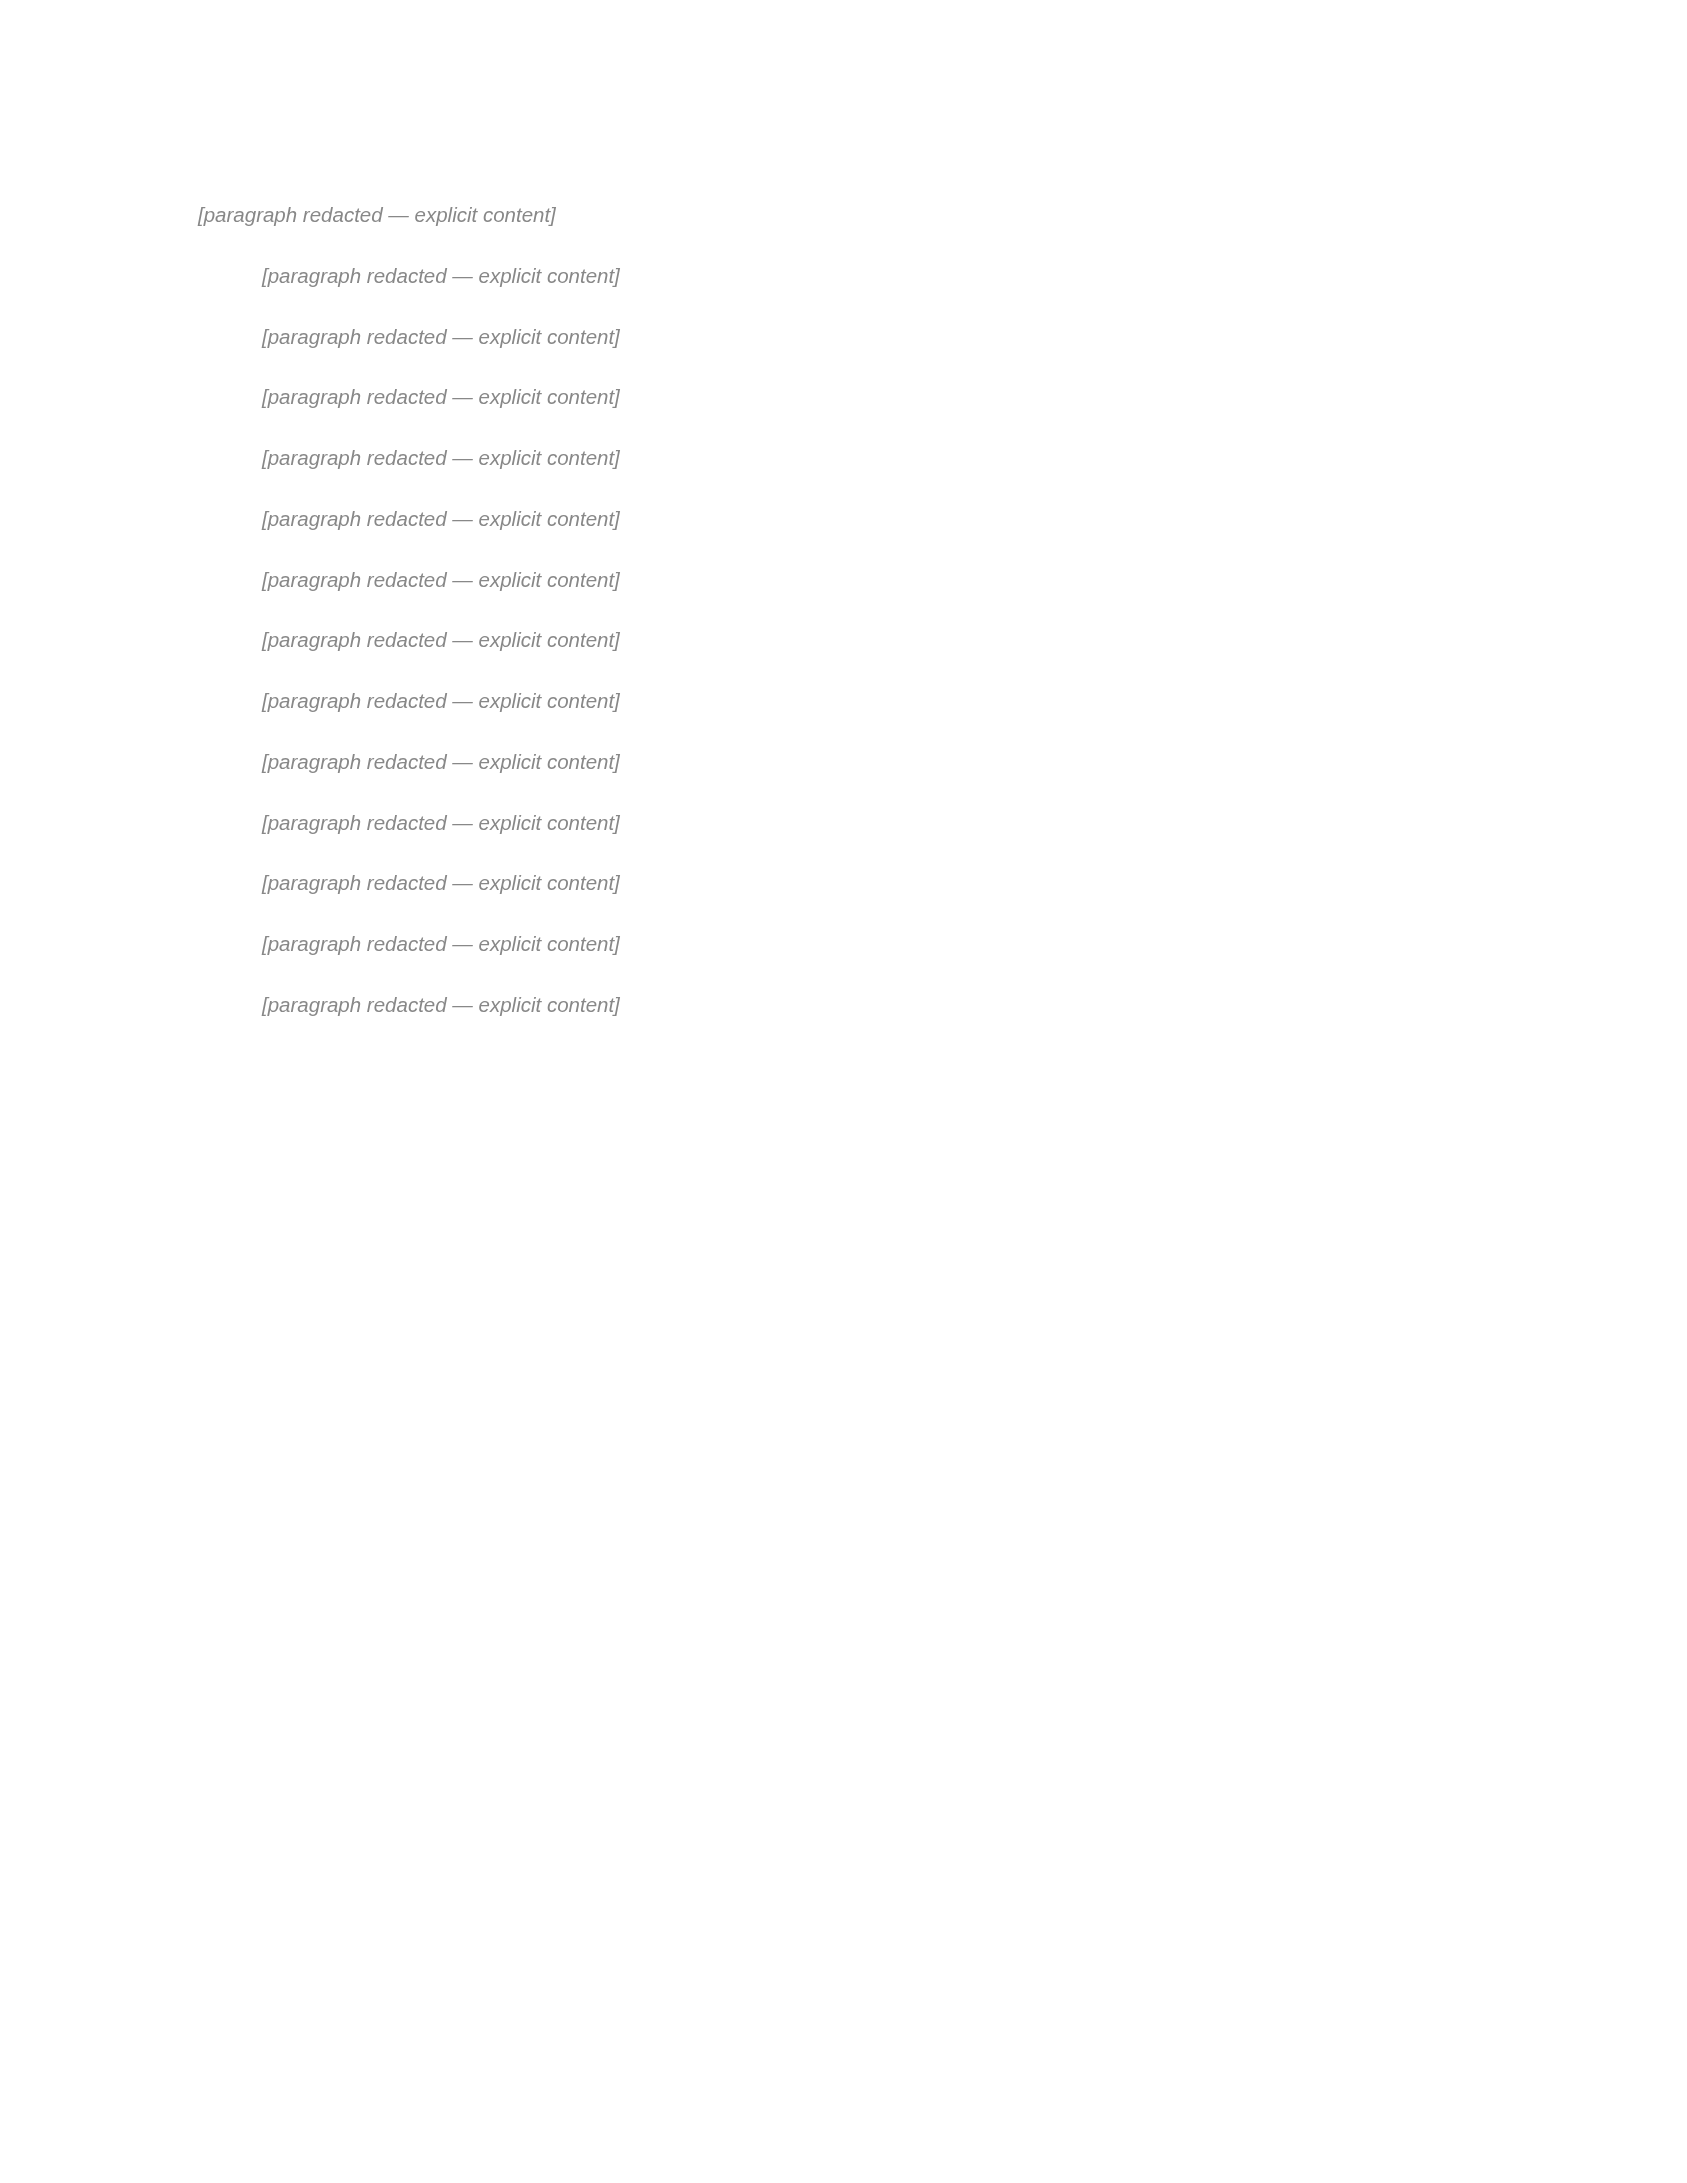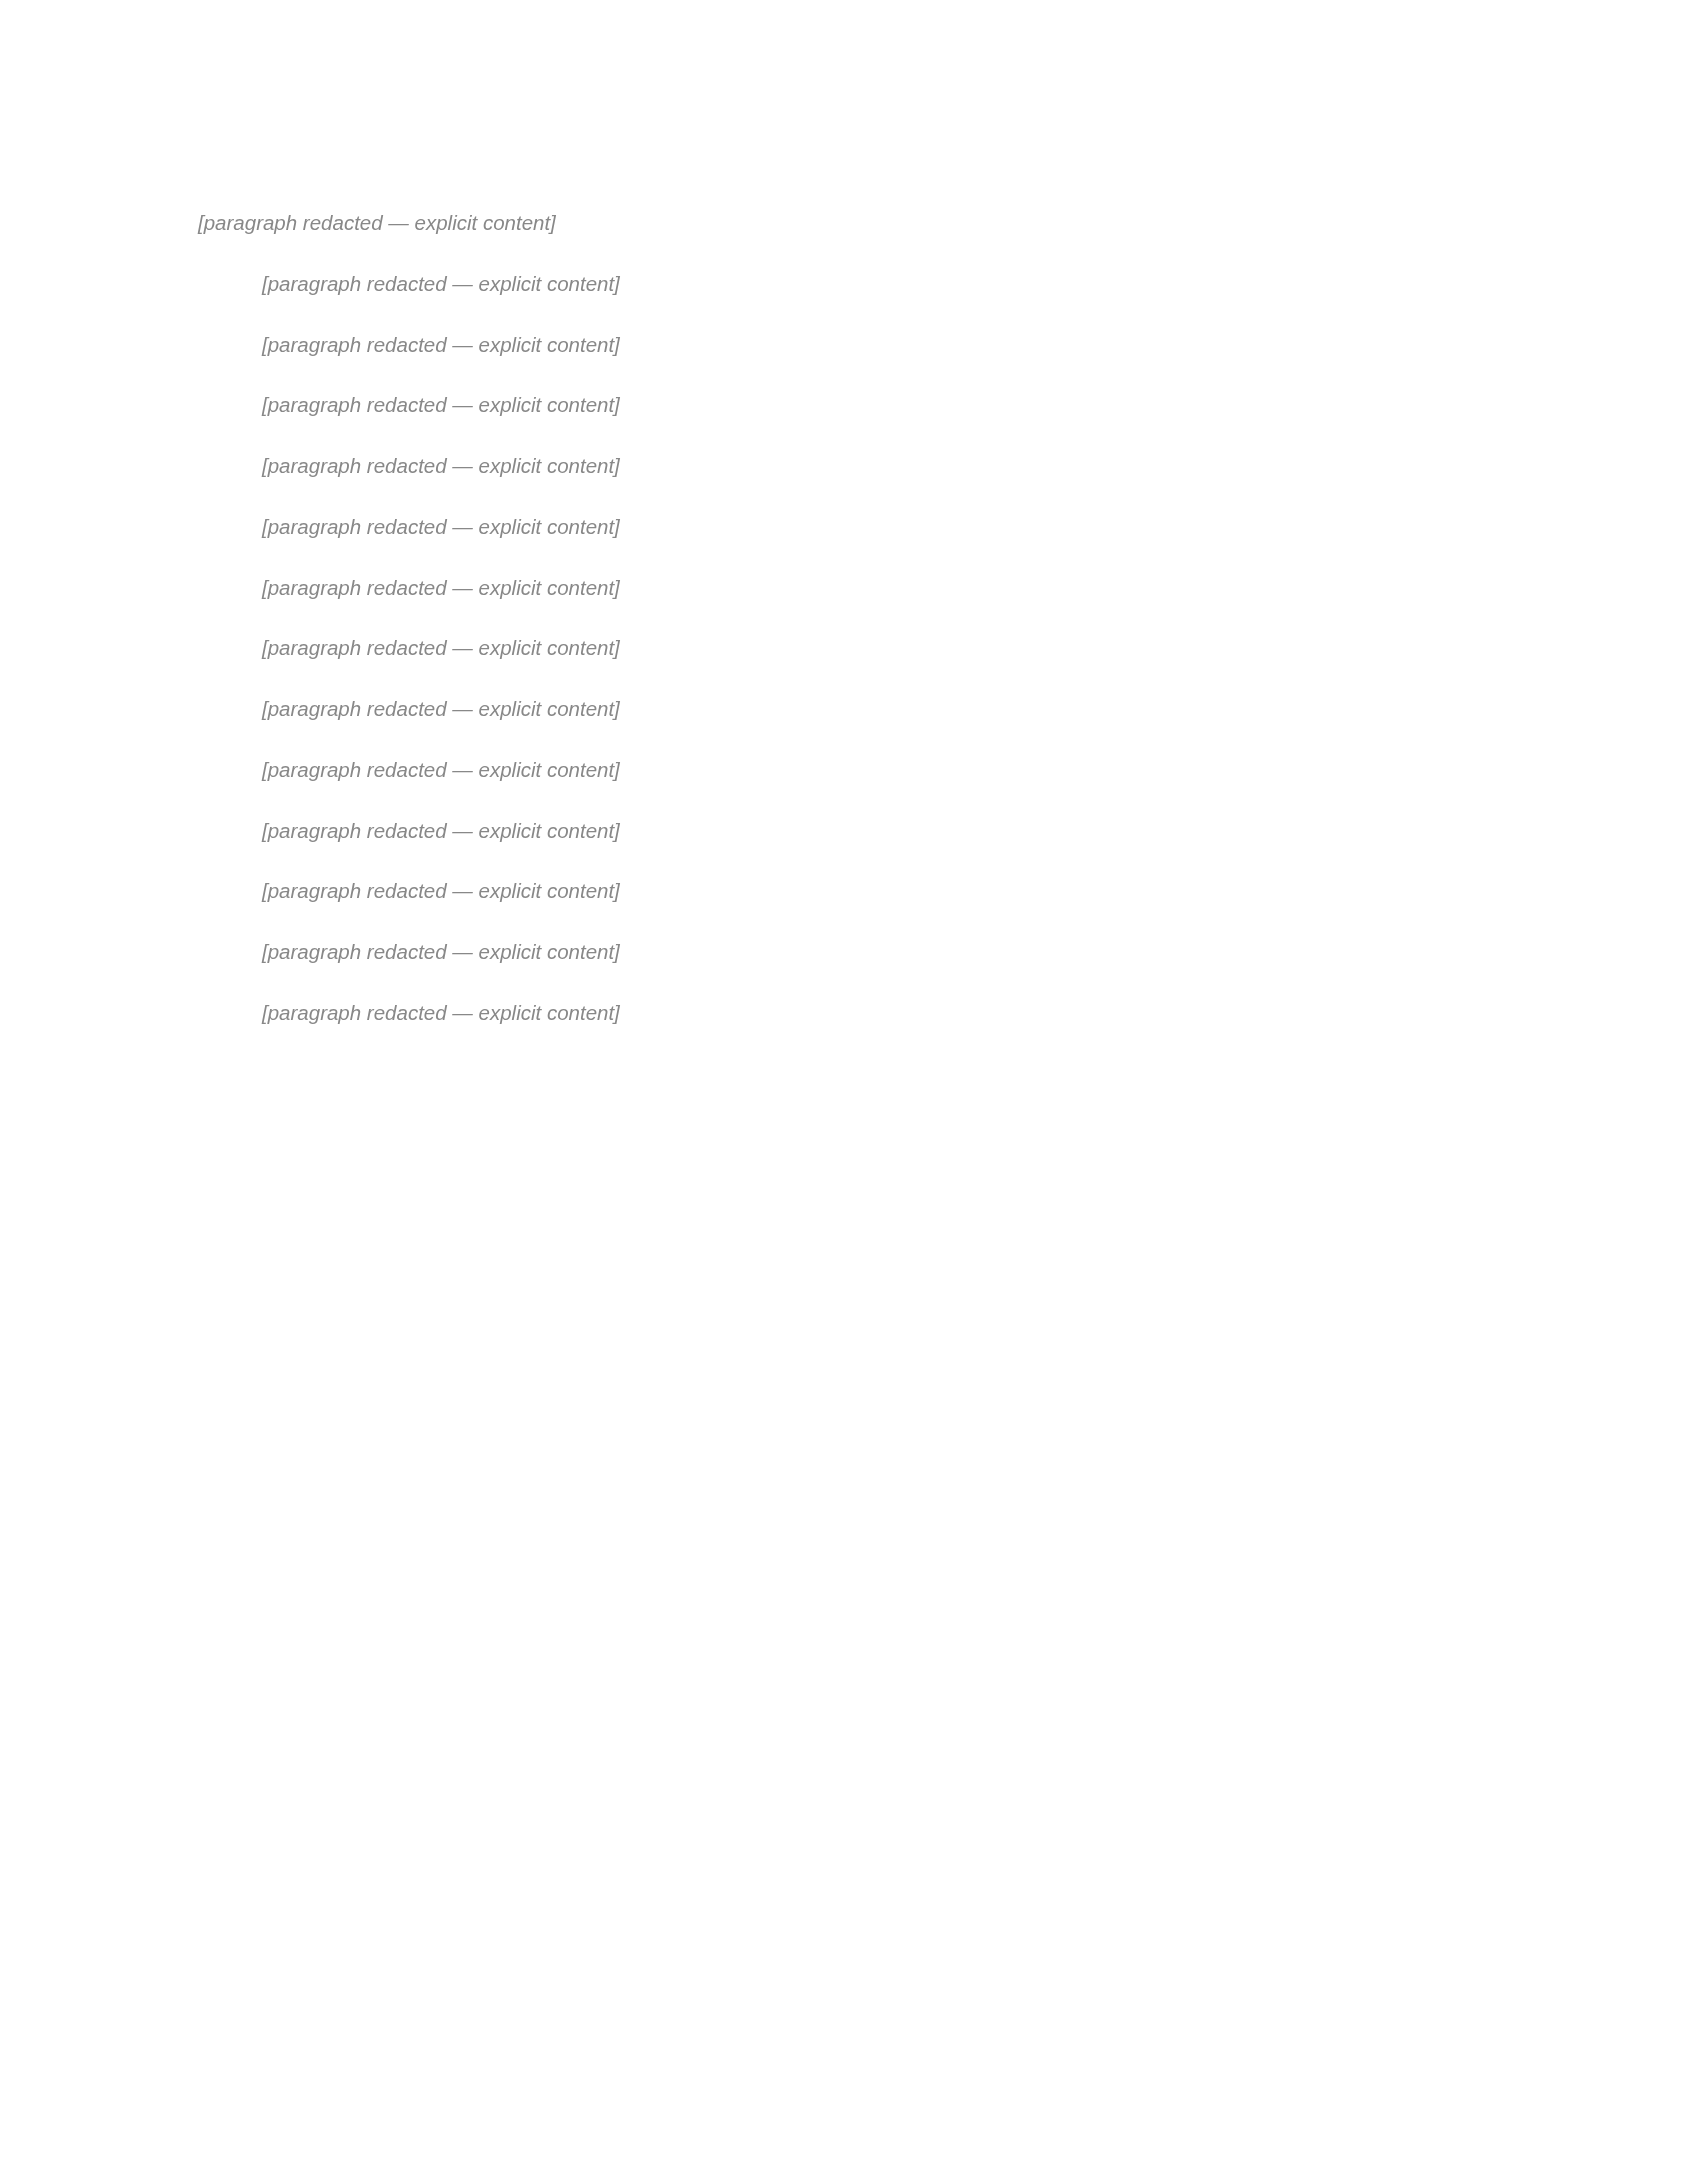--- a/index.html
+++ b/index.html
@@ -8,21 +8,21 @@
     background: #ffffff;
     box-sizing: border-box;
     padding: 192px 198px 0 198px;
     font-family: "Liberation Sans", sans-serif;
     font-size: 20.5px;
     line-height: 1.5;
     color: #1a1a1a;
   }
   .para {
     text-align: justify;
-    margin: 16px 0 30px 0;
+    margin: 8px 0 30px 0;
   }
   .para.indented { text-indent: 64px; }
   .redaction-note {
     color: #888;
     font-style: italic;
     text-align: left;
   }
 </style>
 </head>
 <body>

